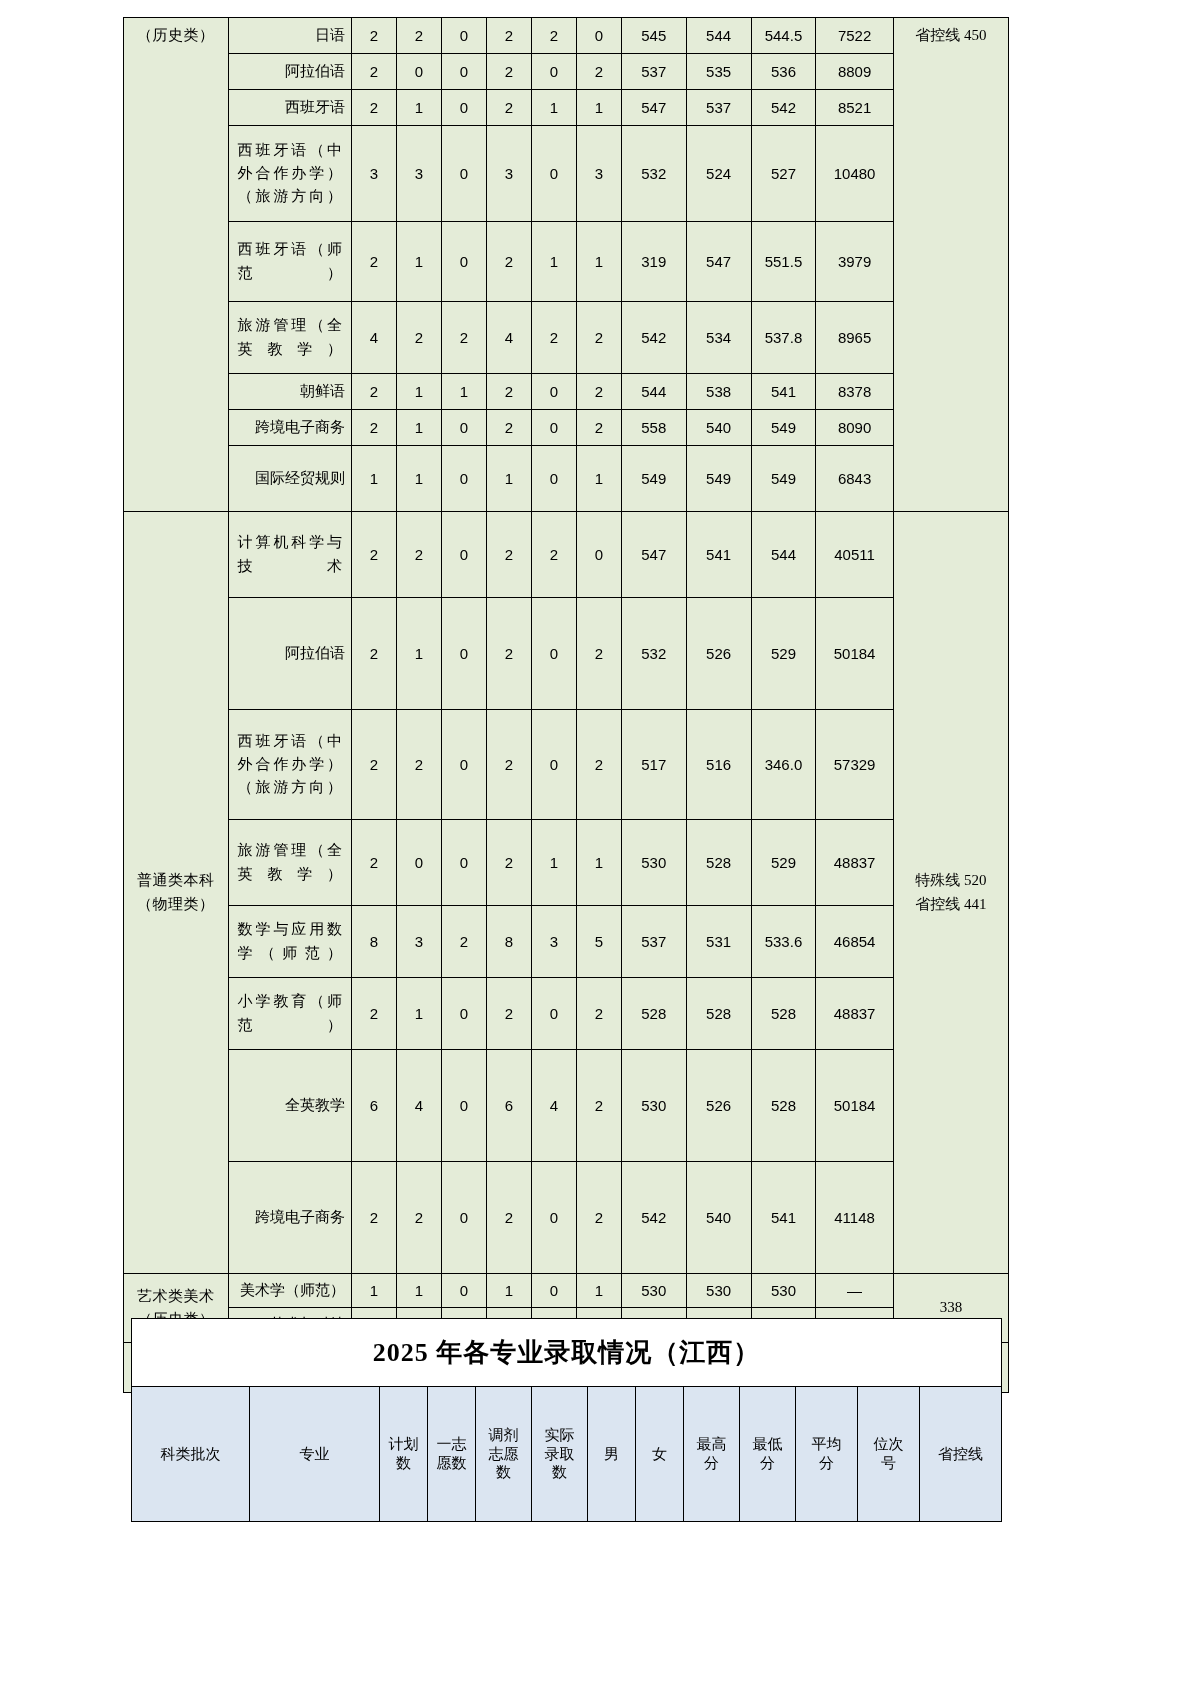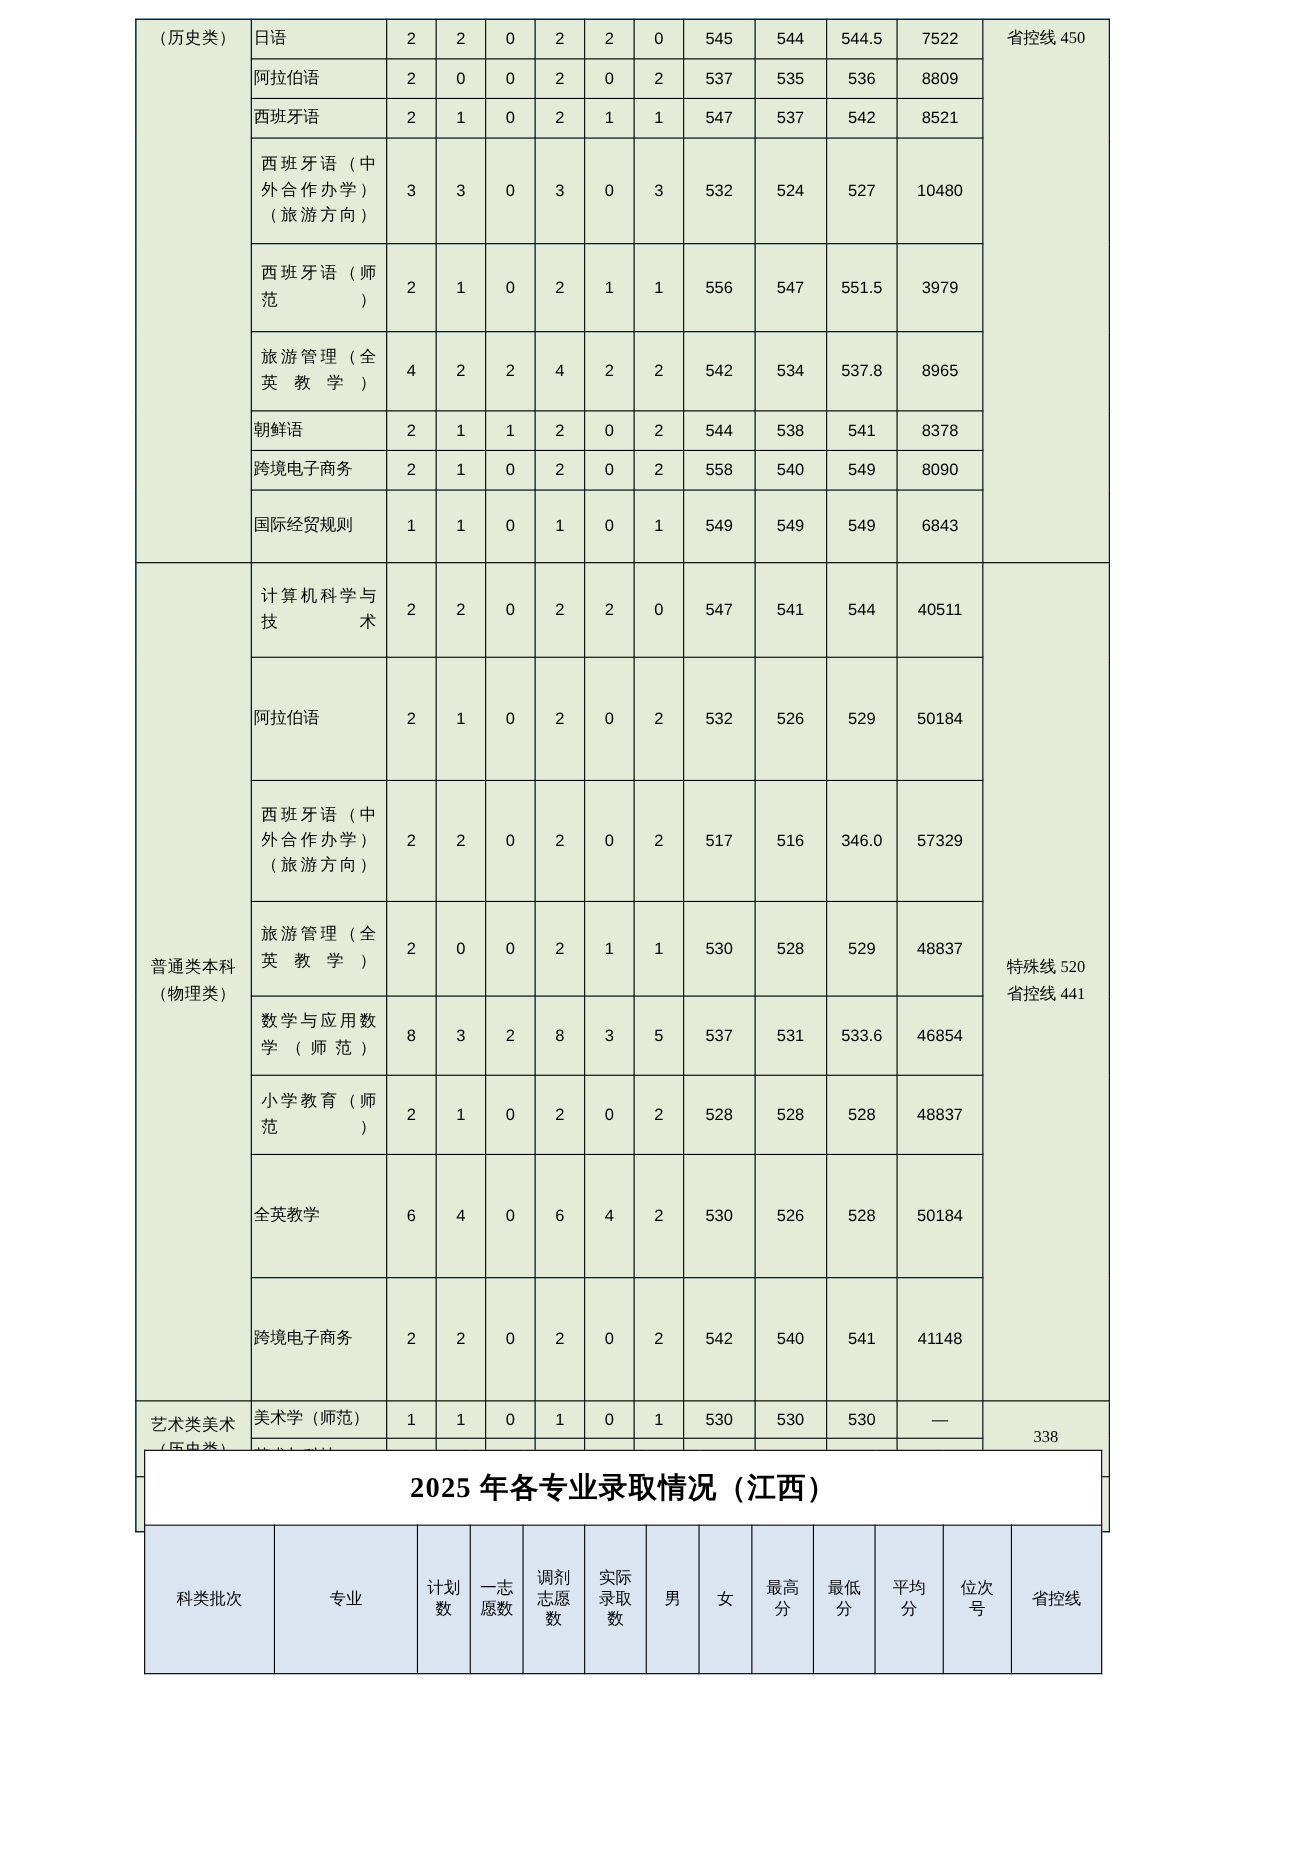--- a/index.html
+++ b/index.html
@@ -49,21 +49,21 @@
 
   
   .c-cat   { width: 100px; }
   .c-major { width: 118px; text-align: left; padding-left: 8px; }
   .c-n     { width: 43px; }
   .c-score { width: 62px; }
   .c-rank  { width: 74px; }
   .c-line  { width: 110px; }
 
   td.major {
-    text-align: left;
+    text-align: right;
     padding-left: 2px;
     padding-right: 6px;
     font-size: 15px;
   }
   td.major.justify {
     text-align: justify;
     text-align-last: justify;
     padding-left: 9px;
     padding-right: 9px;
   }
@@ -100,21 +100,21 @@
   #table-bottom-wrap {
     position: absolute;
     left: 131px;
     top: 1318px;
     width: 870px;
   }
   .tbl2 {
     border-collapse: collapse;
     table-layout: fixed;
     width: 870px;
-    background: #f0abfc;
+    background: #a16207;
   }
   .tbl2 td {
     border: 1px solid #000000;
     text-align: center;
     vertical-align: middle;
     font-family: "Liberation Serif", "DejaVu Serif", serif;
   }
   td.tbl2-title {
     background: #ffffff;
     font-size: 26px;
@@ -217,21 +217,21 @@
           <td class="num">10480</td>
         </tr>
         <tr style="height: 80px;">
           <td class="major justify">西班牙语（师范）</td>
           <td class="num">2</td>
           <td class="num">1</td>
           <td class="num">0</td>
           <td class="num">2</td>
           <td class="num">1</td>
           <td class="num">1</td>
-          <td class="num">556</td>
+          <td class="num">319</td>
           <td class="num">547</td>
           <td class="num">551.5</td>
           <td class="num">3979</td>
         </tr>
         <tr style="height: 72px;">
           <td class="major justify">旅游管理（全英教学）</td>
           <td class="num">4</td>
           <td class="num">2</td>
           <td class="num">2</td>
           <td class="num">4</td>

